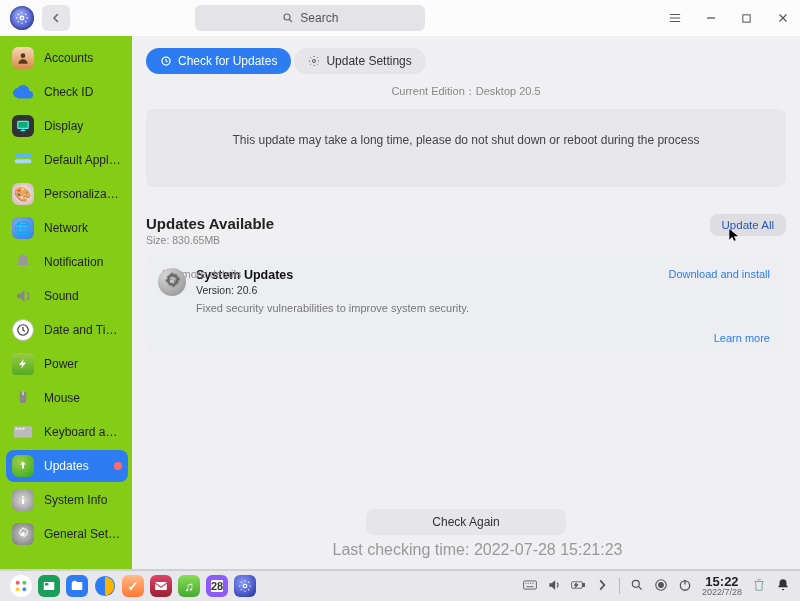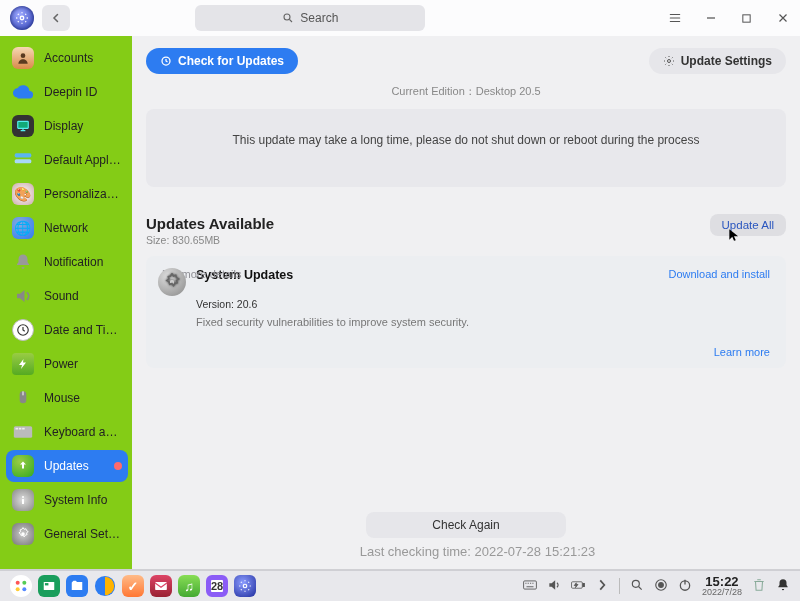--- a/index.html
+++ b/index.html
@@ -44,21 +44,21 @@
     display: flex; align-items: center; gap: 10px; padding: 6px 6px;
     border-radius: 8px; font-size: 12px; color: #222; white-space: nowrap; overflow: hidden;
     text-overflow: ellipsis; margin-bottom: 2px; height: 32px;
   }
   .sb-item.active { background: #2d7cf1; color: #fff; }
   .sb-icon { width: 22px; height: 22px; border-radius: 6px; flex: none; display:flex; align-items:center; justify-content:center; font-size:14px; color:#fff; }
   .sb-label { flex: 1; overflow: hidden; text-overflow: ellipsis; }
   .sb-badge { width: 8px; height: 8px; border-radius: 50%; background: #ff6a6a; margin-left: auto; }
 
   .main { flex: 1; background: #f0f0f2; padding: 12px 14px 10px 14px; display: flex; flex-direction: column; gap: 10px; overflow: hidden; }
-  .topbar { display: flex; justify-content: space-between; gap: 10px; font-weight: bold; }
+  .topbar { display: flex; justify-content: flex-start; gap: 3px; }
   .pill-btn { height: 26px; border-radius: 13px; display: flex; align-items: center; gap: 6px; padding: 0 14px; font-size: 12px; }
   .pill-primary { background: #2d7cf1; color: #fff; }
   .pill-secondary { background: #e6e6ea; color: #333; }
   .edition-line { text-align: center; font-size: 11px; color: #888; }
   .warning-block { background: #e8e8ec; border-radius: 8px; padding: 24px 20px 40px; text-align: center; color: #444; font-size: 12px; }
   .avail-row { display: flex; align-items: baseline; justify-content: space-between; margin-top: 10px; }
   .avail-title { font-size: 15px; font-weight: 600; margin-top: 8px; }
   .avail-size { font-size: 10.5px; color: #888; margin-top: 2px; }
   .update-all { background: #dedee2; border-radius: 8px; padding: 5px 12px; font-size: 11.5px; color: #2a56bf; }
   .cursor-arrow { position: absolute; pointer-events: none; }
@@ -68,29 +68,29 @@
     position: relative; font-size: 12px;
   }
   .card-gear {
     position: absolute; left: 12px; top: 12px; width: 28px; height: 28px;
     border-radius: 50%; background: radial-gradient(circle at 35% 30%, #ddd, #888);
     display:flex; align-items:center; justify-content:center;
   }
   .card-gear svg { filter: drop-shadow(0 0 1px #444); }
   .card-detail-hint { position:absolute; left:16px; top:12px; font-size:11px; color:#8d8d93; }
   .card-title { font-weight: 700; font-size: 12.5px; color: #111; }
-  .card-version { font-size: 10.5px; color: #333; margin-top: 16px; }
+  .card-version { font-size: 10.5px; color: #333; margin-top: 2px; }
   .card-desc { font-size: 11px; color: #777; margin-top: 6px; }
   .card-link { position: absolute; right: 16px; font-size: 11px; color: #2d7cf1; }
   .card-link.top { top: 12px; }
   .card-link.bot { bottom: 10px; }
 
   .footer-area { margin-top: auto; display: flex; flex-direction: column; align-items: center; gap: 6px; }
   .check-again { width: 200px; height: 26px; border-radius: 8px; background: #e6e6ea; display: flex; align-items: center; justify-content: center; font-size: 12px; color: #333; }
-  .last-check { font-size: 13px; color: #999; margin-left: 23px; }
+  .last-check { font-size: 16px; color: #999; margin-left: 23px; }
 
   
   .taskbar {
     position: absolute; left: 0; bottom: 0; width: 800px; height: 31px;
     background: #e8e8ec; display: flex; align-items: center; padding: 0 10px; gap: 6px;
     border-top: 1px solid #cfcfd4;
   }
   .tb-ico { width: 22px; height: 22px; border-radius: 6px; display:flex; align-items:center; justify-content:center; flex: none; }
   .tb-right { margin-left: auto; display: flex; align-items: center; gap: 10px; color: #555; }
   .tb-right svg, .tb-right .glyph { width: 14px; height: 14px; }
@@ -155,21 +155,21 @@
             </svg>
           </div>
         <span class="sb-label">Accounts</span>
       </div>
       <div class="sb-item">
         <div class="sb-icon" style="background:transparent">
             <svg width="22" height="22" viewBox="0 0 24 24" fill="#2d7cf1">
               <path d="M6 18a5 5 0 010-10 7 7 0 0113 3 4 4 0 010 8H6z"></path>
             </svg>
           </div>
-        <span class="sb-label">Deepin ID</span>
+        <span class="sb-label">Check ID</span>
       </div>
       <div class="sb-item">
         <div class="sb-icon" style="background:#333">
             <svg width="14" height="14" viewBox="0 0 24 24" fill="none" stroke="#5ee" stroke-width="2">
               <rect x="3" y="4" width="18" height="12" rx="1" fill="#1a7"></rect>
               <path d="M8 20h8M12 16v4"></path>
             </svg>
           </div>
         <span class="sb-label">Display</span>
       </div>

